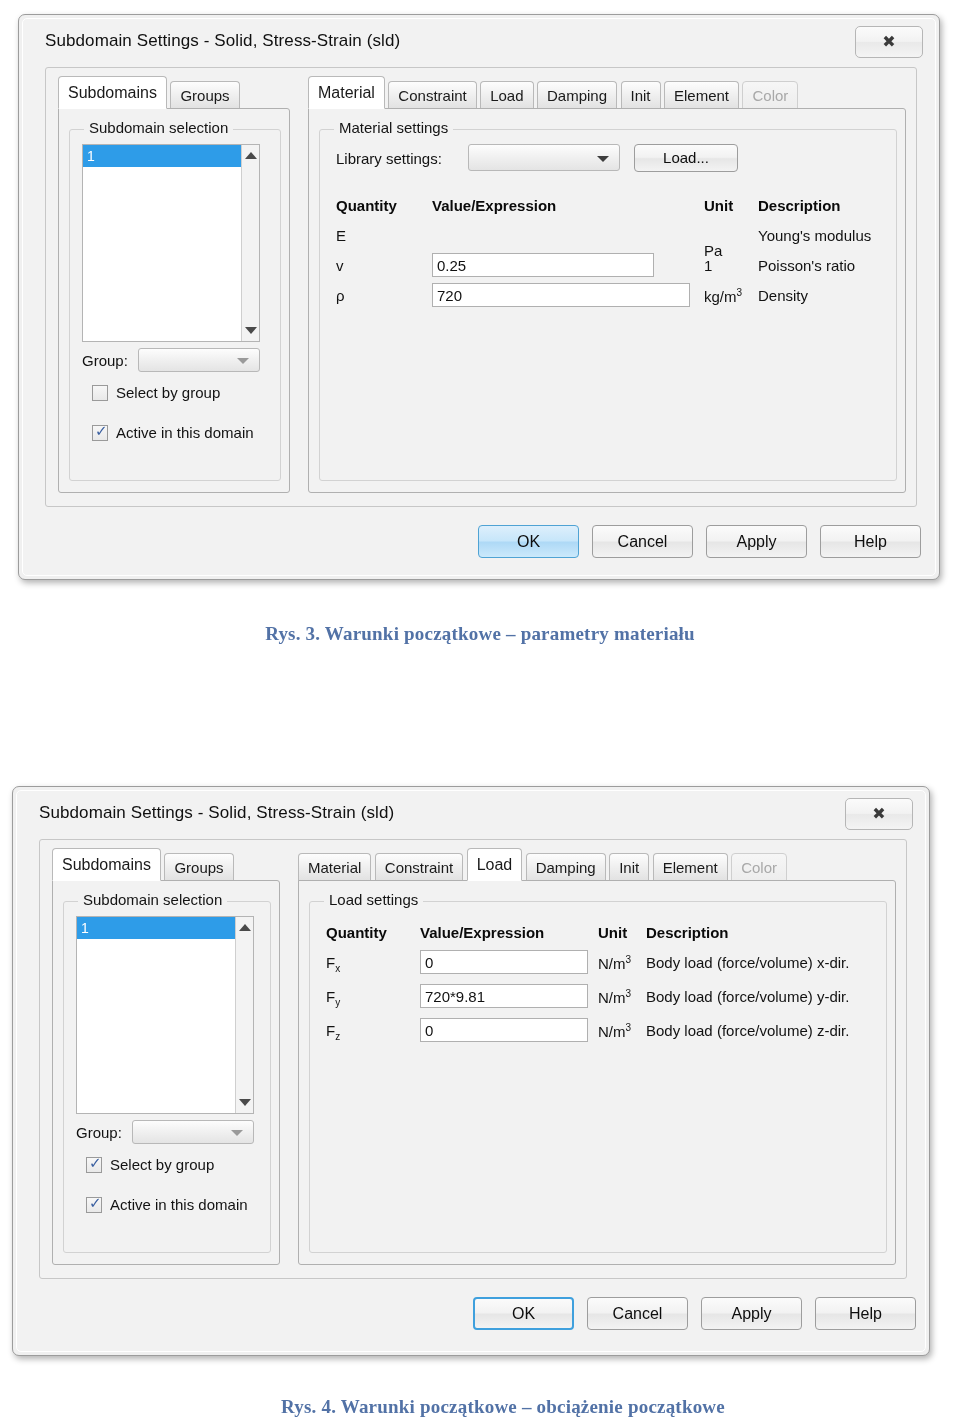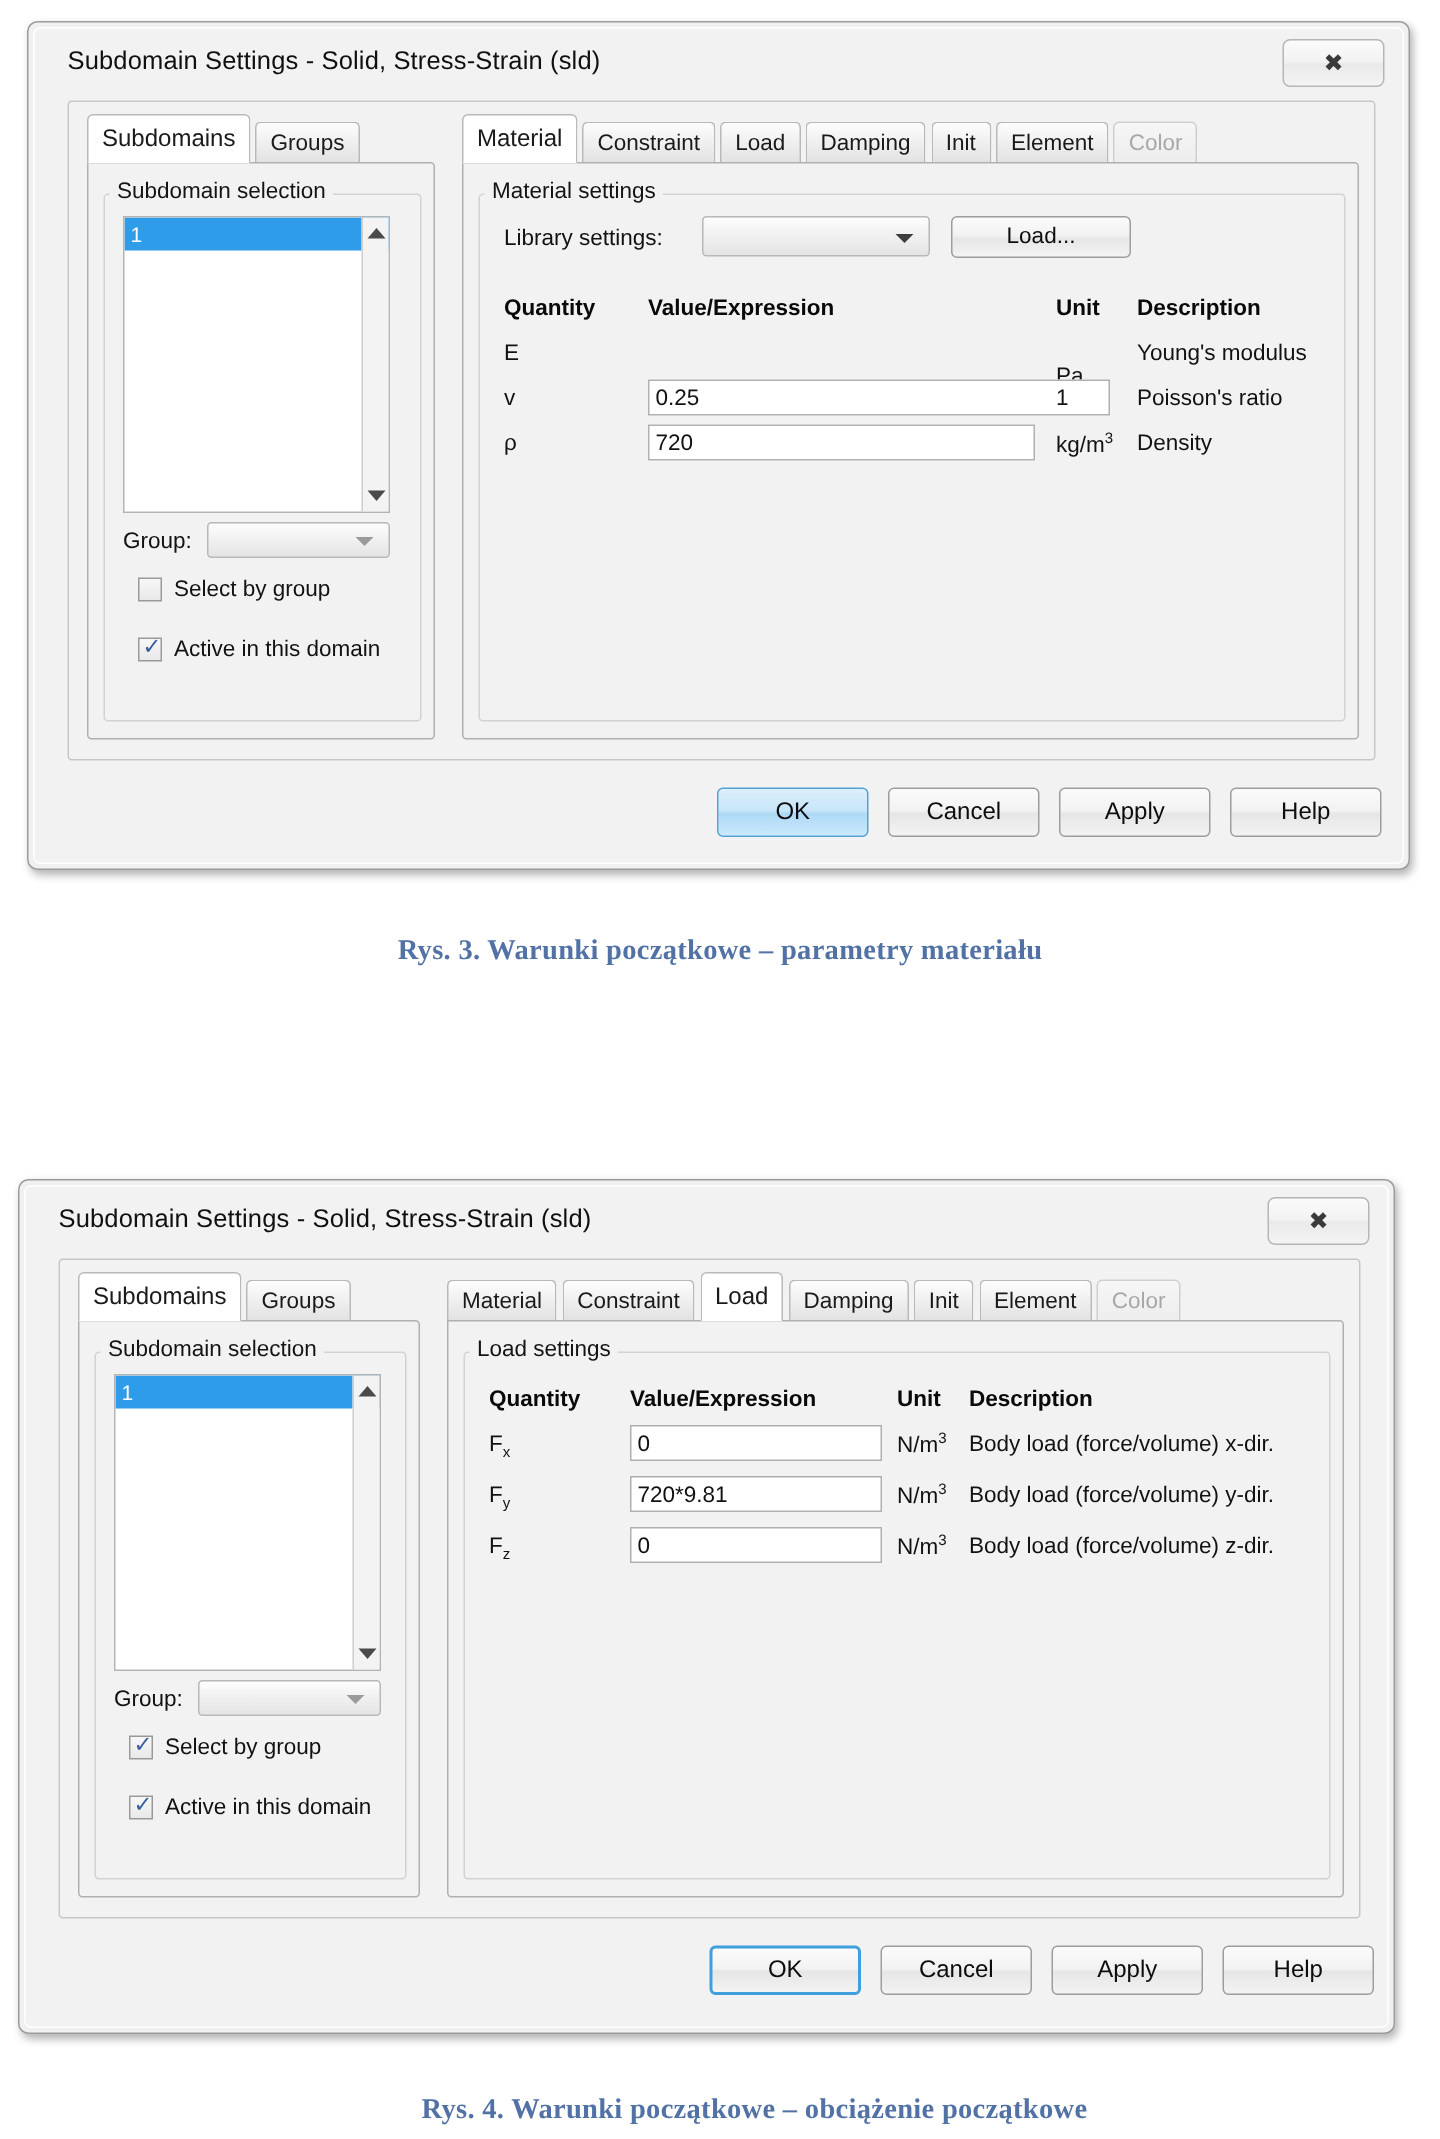--- a/index.html
+++ b/index.html
@@ -126,21 +126,21 @@
   
   .groupbox {
     position: absolute;
     border: 1px solid #d2d2d2;
     border-radius: 3px;
     box-sizing: border-box;
   }
   .groupbox-label {
     position: absolute;
     top: -11px;
-    left: 3px;
+    left: 14px;
     padding: 0 5px;
     background: #f2f2f2;
     font-size: 15px;
     color: #141414;
     white-space: nowrap;
   }
 
   
   .listbox {
     position: absolute;
@@ -362,33 +362,33 @@
 
       <div class="tabpanel" style="left:262px; top:40px; width:598px; height:385px;">
 
         <div class="groupbox" style="left:10px; top:20px; width:578px; height:352px;">
           <div class="groupbox-label">Material settings</div>
 
           <div class="tbl-cell" style="left:16px; top:20px;">Library settings:</div>
           <div class="combo" style="left:148px; top:14px; width:152px; height:27px;">
             <div class="combo-arrow"></div>
           </div>
-          <div class="btn" style="left:314px; top:14px; width:120px; height:28px; line-height:26px; font-size:15px;">Load...</div>
+          <div class="btn" style="left:314px; top:14px; width:104px; height:28px; line-height:26px; font-size:15px;">Load...</div>
 
           <div class="tbl-head" style="left:16px; top:67px;">Quantity</div>
           <div class="tbl-head" style="left:112px; top:67px;">Value/Expression</div>
           <div class="tbl-head" style="left:384px; top:67px;">Unit</div>
           <div class="tbl-head" style="left:438px; top:67px;">Description</div>
 
           <div class="tbl-cell" style="left:16px; top:97px;">E</div>
           <div class="tbl-cell" style="left:384px; top:112px;">Pa</div>
           <div class="tbl-cell" style="left:438px; top:97px;text-align:right;">Young's modulus</div>
 
           <div class="tbl-cell" style="left:16px; top:127px;">v</div>
-          <input class="textbox" style="left: 112px; top: 123px; width: 308px; height: 24px;" value="0.25">
+          <input class="textbox" style="left: 112px; top: 123px; width: 222px; height: 24px;" value="0.25">
           <div class="tbl-cell" style="left:384px; top:127px;">1</div>
           <div class="tbl-cell" style="left:438px; top:127px;">Poisson's ratio</div>
 
           <div class="tbl-cell" style="left:16px; top:157px;">ρ</div>
           <input class="textbox" style="left: 112px; top: 153px; width: 258px; height: 24px;" value="720">
           <div class="tbl-cell" style="left:384px; top:157px;">
             <span>kg/m</span><sup>3</sup>
           </div>
           <div class="tbl-cell" style="left:438px; top:157px;">Density</div>
         </div>

